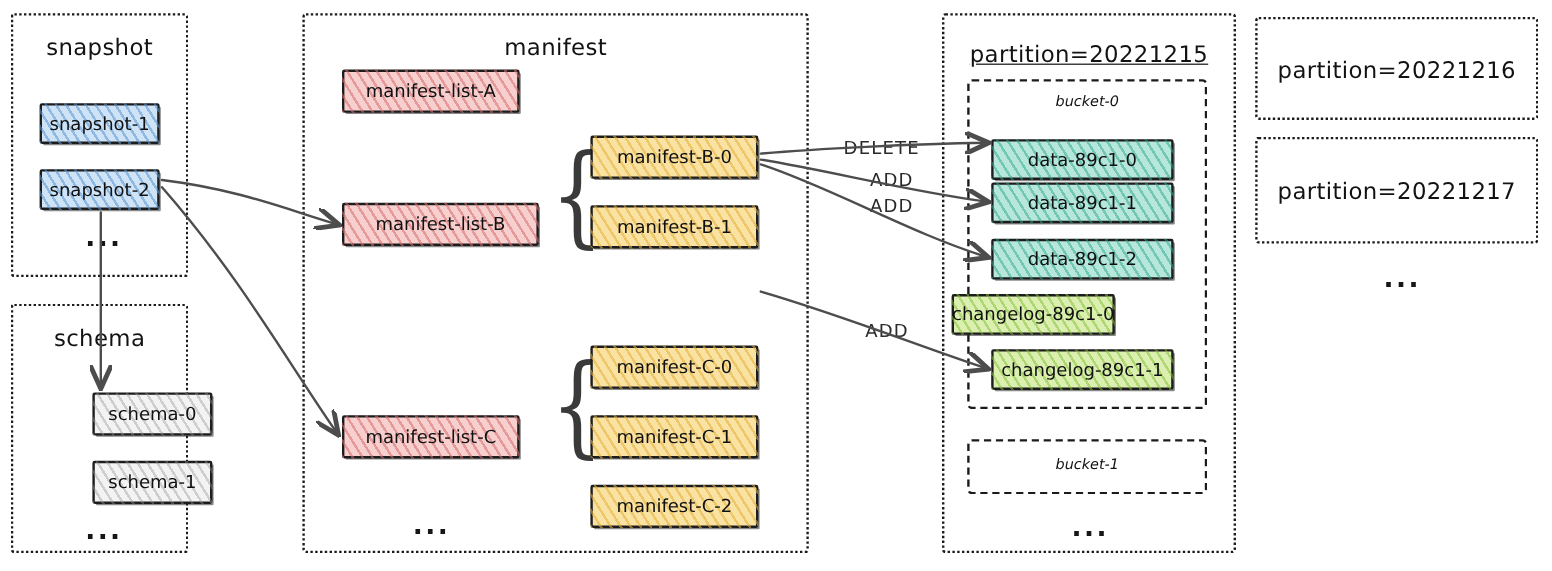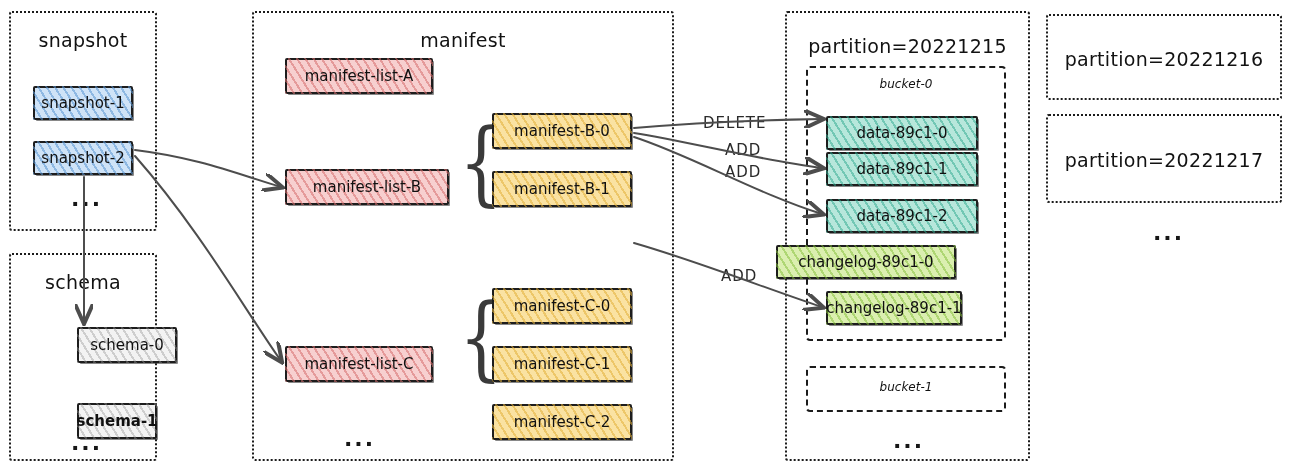--- a/index.html
+++ b/index.html
@@ -144,21 +144,21 @@
   <div class="ellipsis" style="left:71px; top:188px;">...</div>
 
   <div class="region" style="left:9px; top:253px; width:148px; height:208px;">
     <div class="region-title" style="top:16px;">schema</div>
   </div>
 
   <div class="node n-gray" style="left:33px; top:327px; width:100px; height:36px;">
     <span class="lbl">schema-0</span>
   </div>
 
-  <div class="node n-gray" style="left:33px; top:403px; width:80px; height:36px;font-weight:bold;">
+  <div class="node n-gray" style="left:33px; top:384px; width:100px; height:36px;">
     <span class="lbl">schema-1</span>
   </div>
 
   <div class="ellipsis" style="left:71px; top:432px;">...</div>
 
   <div class="region" style="left:252px; top:11px; width:422px; height:450px;">
     <div class="region-title" style="top:16px;">manifest</div>
   </div>
 
   <div class="node n-red" style="left:285px; top:58px; width:148px; height:36px;">
@@ -189,40 +189,40 @@
     <span class="lbl">manifest-C-0</span>
   </div>
   <div class="node n-yellow" style="left:492px; top:346px; width:140px; height:36px;">
     <span class="lbl">manifest-C-1</span>
   </div>
   <div class="node n-yellow" style="left:492px; top:404px; width:140px; height:36px;">
     <span class="lbl">manifest-C-2</span>
   </div>
 
   <div class="region" style="left:785px; top:11px; width:245px; height:450px;">
-    <div class="region-title" style="top:22px;">partition=20221215</div>
+    <div class="region-title" style="top:22px;text-decoration:underline;">partition=20221215</div>
   </div>
 
   <div class="bucket" style="left:806px; top:66px; width:200px; height:275px;">
     <div class="bucket-title" style="top:9px;">bucket-0</div>
   </div>
 
   <div class="node n-teal" style="left:826px; top:116px; width:152px; height:34px;">
     <span class="lbl">data-89c1-0</span>
   </div>
   <div class="node n-teal" style="left:826px; top:152px; width:152px; height:34px;">
     <span class="lbl">data-89c1-1</span>
   </div>
   <div class="node n-teal" style="left:826px; top:199px; width:152px; height:34px;">
     <span class="lbl">data-89c1-2</span>
   </div>
-  <div class="node n-green" style="left:776px; top:245px; width:180px; height:34px;">
+  <div class="node n-green" style="left:793px; top:245px; width:136px; height:34px;">
     <span class="lbl">changelog-89c1-0</span>
   </div>
-  <div class="node n-green" style="left:826px; top:291px; width:136px; height:34px;">
+  <div class="node n-green" style="left:826px; top:291px; width:152px; height:34px;">
     <span class="lbl">changelog-89c1-1</span>
   </div>
 
   <div class="bucket" style="left:806px; top:366px; width:200px; height:46px;">
     <div class="bucket-title" style="top:12px;">bucket-1</div>
   </div>
 
   <div class="ellipsis" style="left:893px; top:430px;">...</div>
 
   <div class="region" style="left:1046px; top:14px; width:236px; height:86px;">

